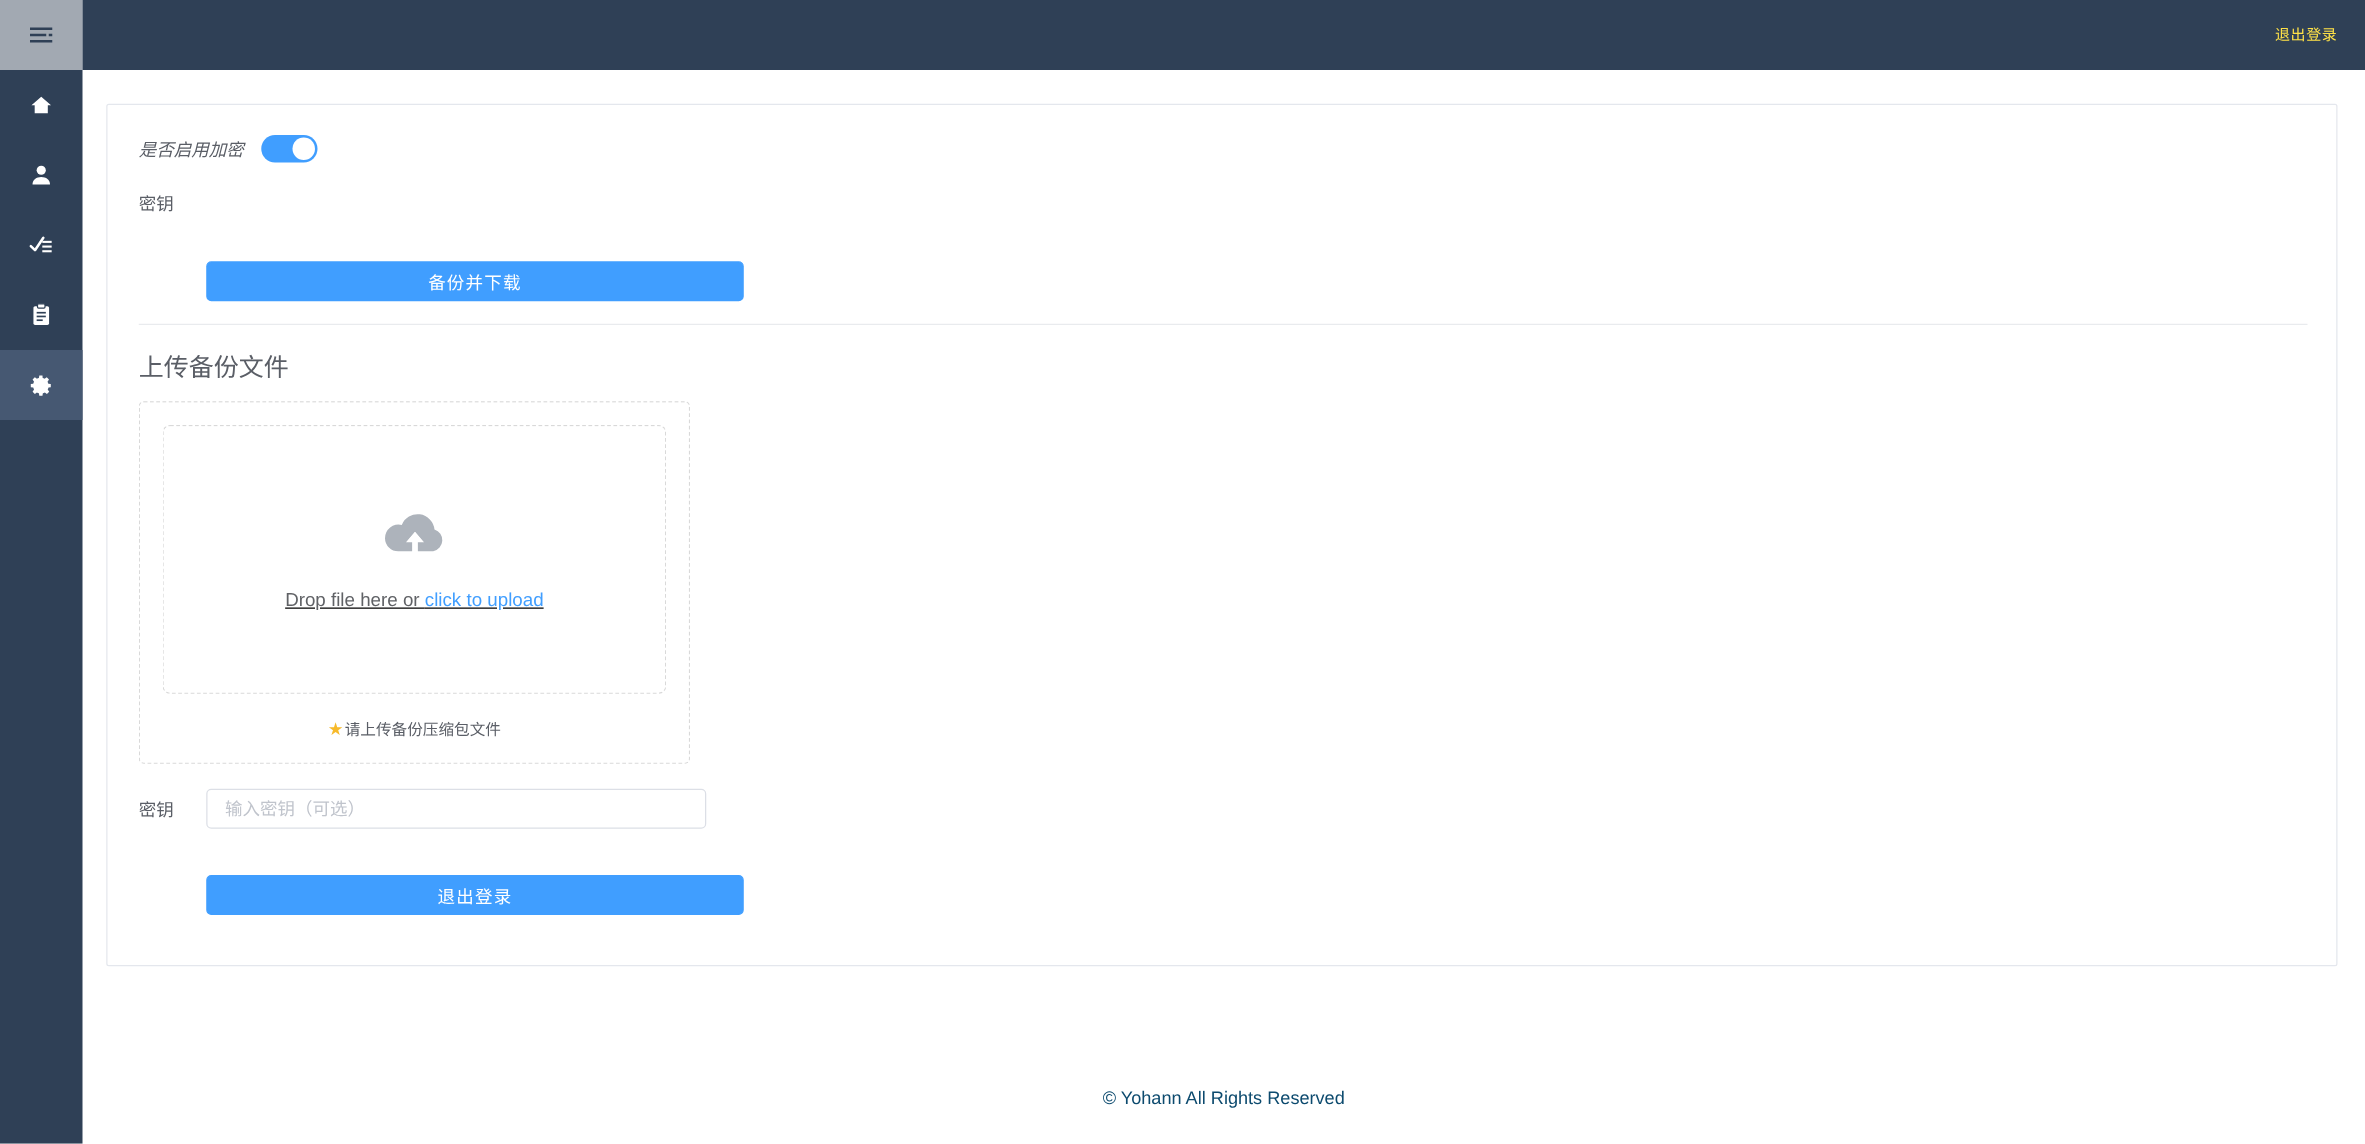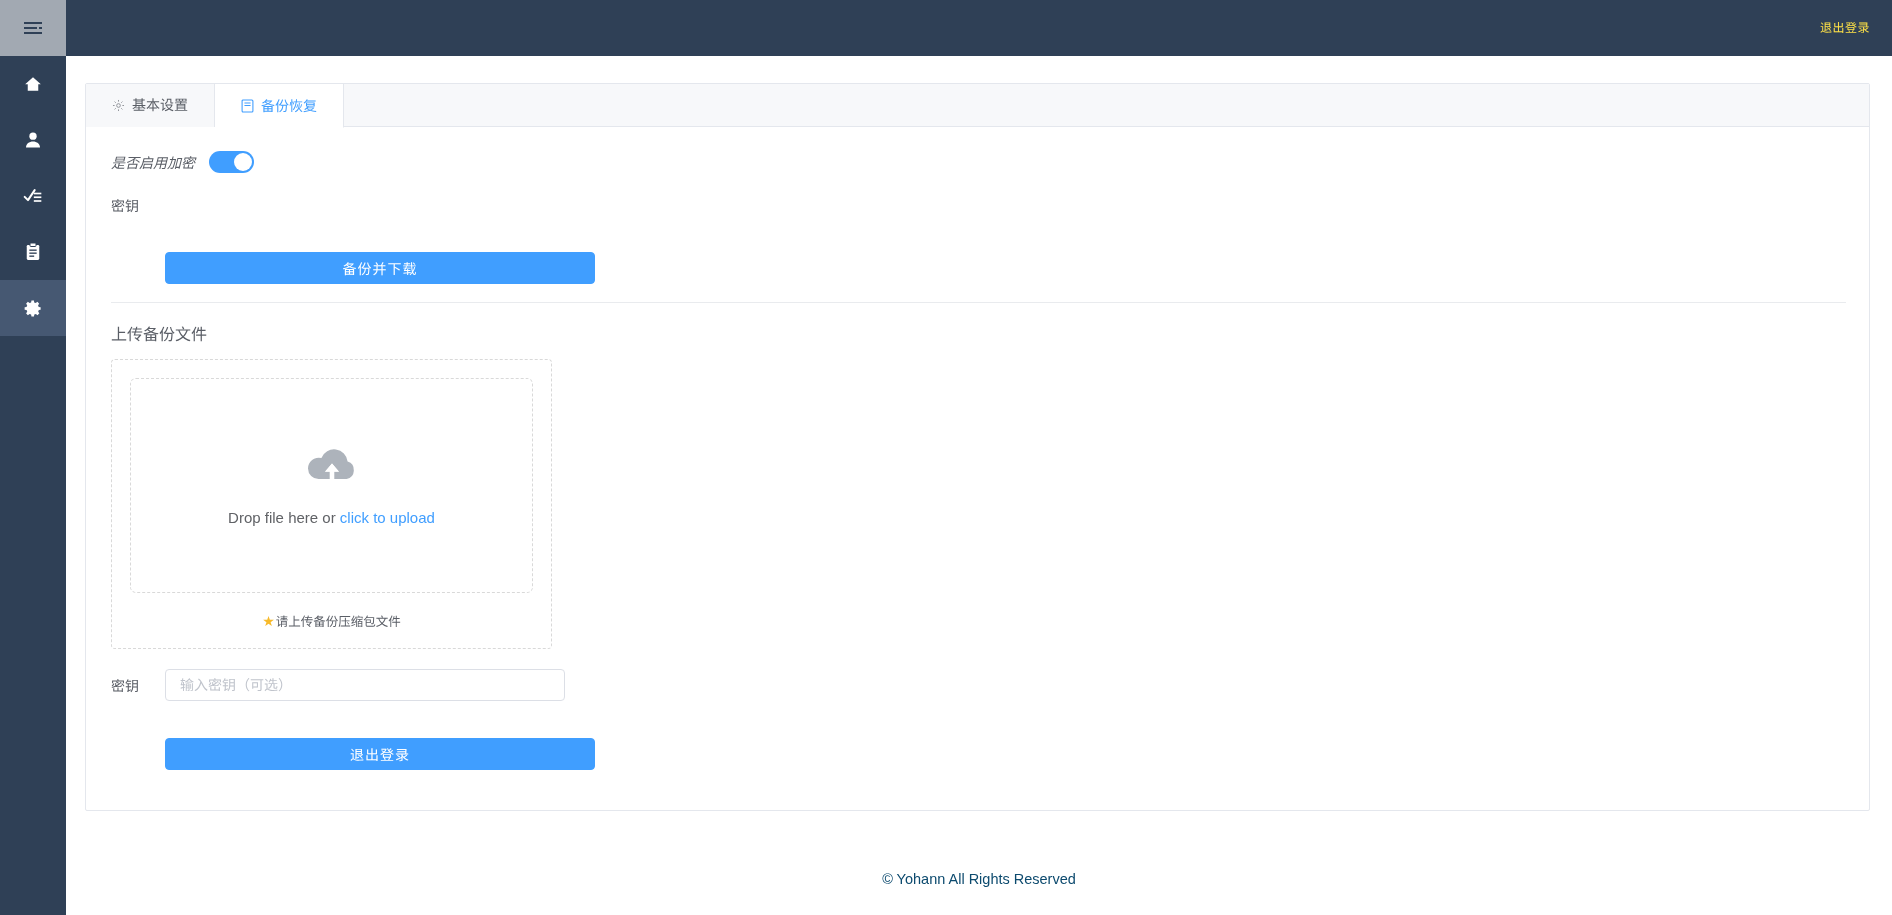--- a/index.html
+++ b/index.html
@@ -206,21 +206,21 @@
   .btn-row { margin-left: 54px; margin-bottom: 18px; }
 
   .divider {
     height: 1px;
     background: #e9ebee;
     margin: 14px 0 18px 0;
     width: 1735px;
   }
 
   .section-label {
-    font-size: 16px;
+    font-size: 20px;
     color: #5a5e66;
     margin-bottom: 14px;
   }
 
   
   .upload-outer {
     width: 441px;
     border: 1px dashed #d9d9d9;
     border-radius: 4px;
     padding: 18px;
@@ -229,20 +229,21 @@
   .upload-drag {
     height: 215px;
     border: 1px dashed #d9d9d9;
     border-radius: 6px;
     display: flex;
     flex-direction: column;
     align-items: center;
     justify-content: center;
     cursor: pointer;
     background: #ffffff;
+    text-decoration: underline;
   }
   .upload-icon { margin-bottom: 18px; }
   .upload-text {
     font-size: 15px;
     color: #606266;
   }
   .upload-text .link { color: #409eff; cursor: pointer; }
   .upload-tip {
     margin-top: 18px;
     text-align: center;
@@ -340,44 +341,20 @@
   </nav>
 
   <header class="header">
     <div class="logout-btn">退出登录</div>
   </header>
 
   <main class="content-wrap">
 
     <section class="card">
 
-      <div class="tab-bar">
-
-        <div class="tab">
-          <span class="tab-icon">
-            <svg width="13" height="13" viewBox="0 0 24 24" fill="none" stroke="#909399" stroke-width="1.8">
-              <circle cx="12" cy="12" r="3.4"></circle>
-              <path d="M12 1.8v3 M12 19.2v3 M1.8 12h3 M19.2 12h3 M4.8 4.8l2.1 2.1 M17.1 17.1l2.1 2.1 M19.2 4.8l-2.1 2.1 M6.9 17.1l-2.1 2.1"></path>
-            </svg>
-          </span>
-          <span>基本设置</span>
-        </div>
-
-        <div class="tab active">
-          <span class="tab-icon">
-            <svg width="13" height="14" viewBox="0 0 20 22" fill="none" stroke="#409eff" stroke-width="1.7">
-              <rect x="1.5" y="1.5" width="17" height="19" rx="1.6"></rect>
-              <path d="M5.2 6.2h9.6 M5.2 10.2h9.6"></path>
-            </svg>
-          </span>
-          <span>备份恢复</span>
-        </div>
-
-        <div class="tab-filler"></div>
-      </div>
 
       <div class="tab-body">
 
         <div class="form-row">
           <div class="form-label wide">是否启用加密</div>
           <div class="switch">
             <div class="knob"></div>
           </div>
         </div>
 

